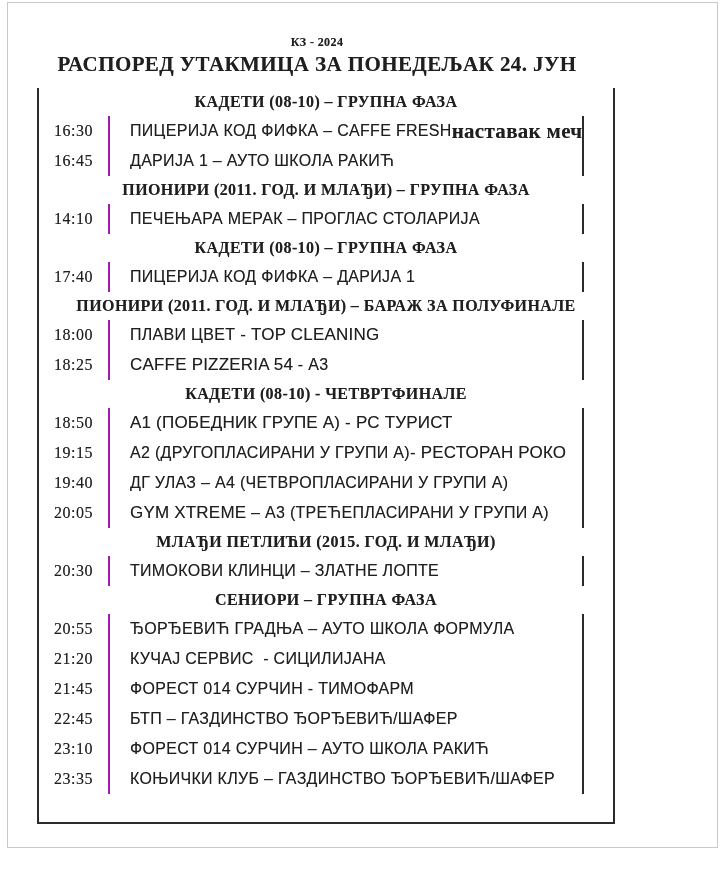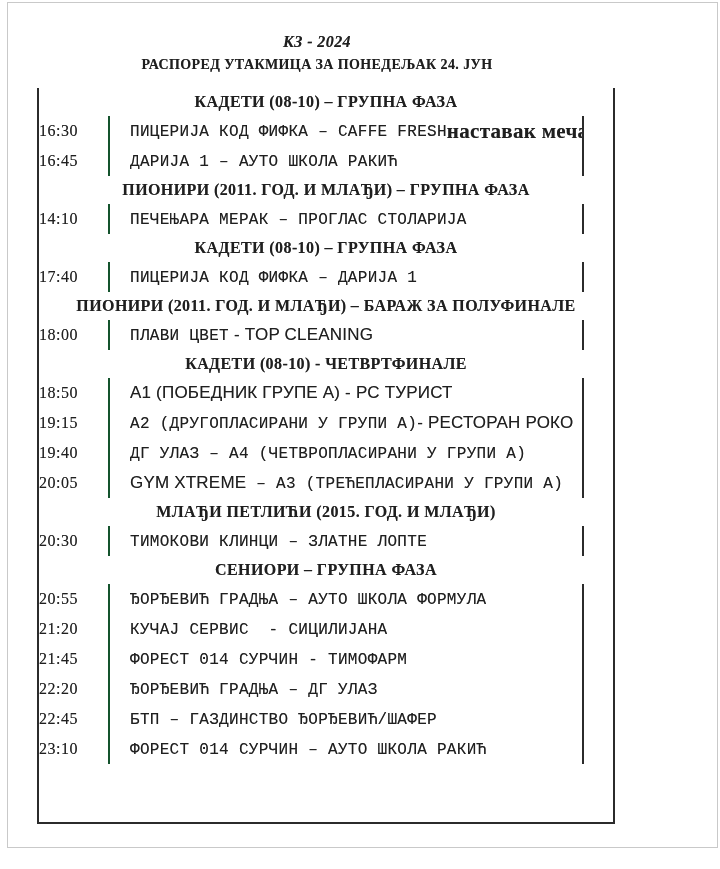--- a/index.html
+++ b/index.html
@@ -9,47 +9,47 @@
     -webkit-font-smoothing:antialiased;
   }
   .page-border{
     position:absolute;left:7px;top:2px;width:709px;height:844px;
     border:1px solid #c9c9c9;pointer-events:none;
   }
   .doc-header{
     position:absolute;left:0;top:31px;width:634px;text-align:center;
     font-weight:bold;letter-spacing:.4px;
   }
-  .title1{font-size:16px;line-height:22px;font-style:italic;}
-  .title2{font-size:14px;line-height:23px;}
+  .title1{font-size:12px;line-height:22px;}
+  .title2{font-size:21px;line-height:23px;}
   .schedule-table{
     position:absolute;left:37px;top:88px;width:578px;height:736px;
     border-left:2px solid #2b2b2b;border-right:2px solid #2b2b2b;
     border-bottom:2px solid #2b2b2b;box-sizing:border-box;
     font-size:16px;
   }
   .row-section{
     height:28px;display:flex;align-items:center;justify-content:center;
     font-weight:bold;letter-spacing:.4px;white-space:pre;
   }
   .row-match{height:30px;display:flex;align-items:stretch;}
   .cell-time{
-    width:69px;border-right:2px solid #14532d;flex:none;
-    display:flex;align-items:center;
+    width:69px;border-right:2px solid #a21caf;flex:none;
+    display:flex;align-items:center;justify-content:center;
     letter-spacing:.5px;
   }
   .cell-main{
     width:474px;border-right:2px solid #2b2b2b;flex:none;
     display:flex;align-items:center;justify-content:flex-start;
     padding:0 20px;box-sizing:border-box;overflow:hidden;
   }
   .cell-main.has-note{justify-content:space-between;}
   .cell-gutter{flex:1;}
   .part{white-space:pre;letter-spacing:.3px;}
-  .f-serif{font-family:Liberation Mono, monospace;}
+  .f-serif{font-family:Liberation Sans, sans-serif;}
   .f-sans{font-family:"Liberation Sans",sans-serif;font-size:17px;letter-spacing:.2px;}
   .match-note{
     font-weight:bold;white-space:pre;letter-spacing:.3px;font-size:21px;
     font-family:"Liberation Serif",serif;
   }
   .txt{text-shadow:0 0 .5px rgba(0,0,0,.45);}
 </style>
 </head>
 <body>
 
@@ -104,20 +104,29 @@
     <div class="row-section txt">ПИОНИРИ (2011. ГОД. И МЛАЂИ) – БАРАЖ ЗА ПОЛУФИНАЛЕ</div>
     <div class="row-match">
       <div class="cell-time">
         <span class="txt">18:00</span>
       </div>
       <div class="cell-main">
         <span class="match-text txt"><span class="part f-serif">ПЛАВИ ЦВЕТ</span><span class="part f-sans"> - TOP CLEANING</span></span>
       </div>
       <div class="cell-gutter"></div>
     </div>
+    <div class="row-match">
+      <div class="cell-time">
+        <span class="txt">18:25</span>
+      </div>
+      <div class="cell-main">
+        <span class="match-text txt"><span class="part f-sans">CAFFE PIZZERIA 54</span><span class="part f-serif"> - А3</span></span>
+      </div>
+      <div class="cell-gutter"></div>
+    </div>
     <div class="row-section txt">КАДЕТИ (08-10) - ЧЕТВРТФИНАЛЕ</div>
     <div class="row-match">
       <div class="cell-time">
         <span class="txt">18:50</span>
       </div>
       <div class="cell-main">
         <span class="match-text txt"><span class="part f-sans">А1 (ПОБЕДНИК ГРУПЕ А) - РС ТУРИСТ</span></span>
       </div>
       <div class="cell-gutter"></div>
     </div>
@@ -181,38 +190,38 @@
       <div class="cell-time">
         <span class="txt">21:45</span>
       </div>
       <div class="cell-main">
         <span class="match-text txt"><span class="part f-serif">ФОРЕСТ 014 СУРЧИН - ТИМОФАРМ</span></span>
       </div>
       <div class="cell-gutter"></div>
     </div>
     <div class="row-match">
       <div class="cell-time">
-        <span class="txt">22:20</span>
-      </div>
-      <div class="cell-main">
-        <span class="match-text txt"><span class="part f-serif">ЂОРЂЕВИЋ ГРАДЊА – ДГ УЛАЗ</span></span>
-      </div>
-      <div class="cell-gutter"></div>
-    </div>
-    <div class="row-match">
-      <div class="cell-time">
         <span class="txt">22:45</span>
       </div>
       <div class="cell-main">
         <span class="match-text txt"><span class="part f-serif">БТП – ГАЗДИНСТВО ЂОРЂЕВИЋ/ШАФЕР</span></span>
       </div>
       <div class="cell-gutter"></div>
     </div>
     <div class="row-match">
       <div class="cell-time">
         <span class="txt">23:10</span>
       </div>
       <div class="cell-main">
         <span class="match-text txt"><span class="part f-serif">ФОРЕСТ 014 СУРЧИН – АУТО ШКОЛА РАКИЋ</span></span>
       </div>
       <div class="cell-gutter"></div>
     </div>
+    <div class="row-match">
+      <div class="cell-time">
+        <span class="txt">23:35</span>
+      </div>
+      <div class="cell-main">
+        <span class="match-text txt"><span class="part f-serif">КОЊИЧКИ КЛУБ – ГАЗДИНСТВО ЂОРЂЕВИЋ/ШАФЕР</span></span>
+      </div>
+      <div class="cell-gutter"></div>
+    </div>
   </div>
 
 </body></html>

